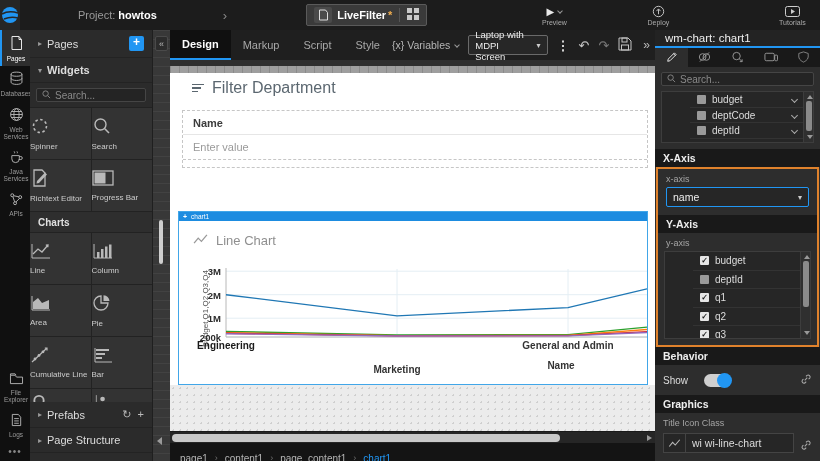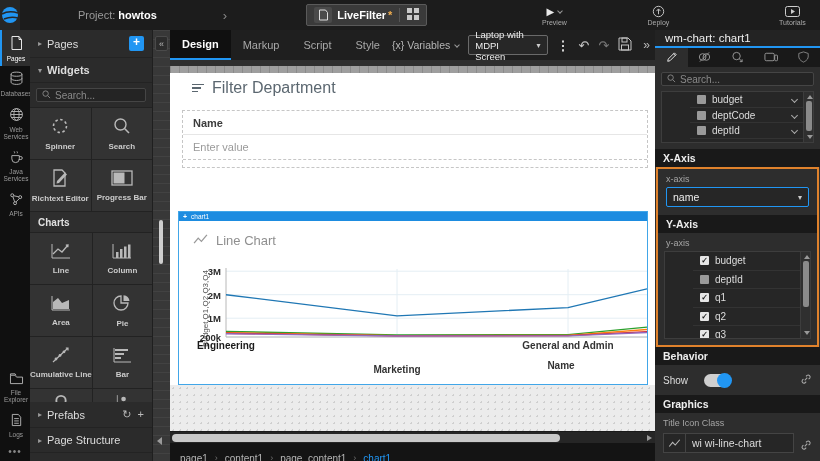--- a/index.html
+++ b/index.html
@@ -40,21 +40,21 @@
   
   .lpanel { width:123px; background:#2b2b2b; display:flex; flex-direction:column; overflow:hidden; border-right:1px solid #1f1f1f; }
   .acc { display:flex; align-items:center; padding:6px 8px; border-bottom:1px solid #232323; color:#ddd; gap:5px; }
   .acc .arr { color:#999; font-size:8px; }
   .plusbtn { margin-left:auto; width:15px; height:15px; background:#2196f3; color:#fff; border-radius:2px; font-size:12px; line-height:13px; text-align:center; font-weight:bold; }
   .iconbtns { margin-left:auto; display:flex; gap:6px; color:#bbb; font-size:11px; }
   .searchbox { margin:5px 6px; height:19px; background:#242424; border:1px solid #454545; border-radius:2px; display:flex; align-items:center; padding:0 5px; gap:4px; }
   .searchbox input { background:transparent; border:none; outline:none; color:#ccc; font-size:10px; width:100%; }
   .searchbox input::placeholder { color:#8a8a8a; }
   .tiles { display:grid; grid-template-columns:1fr 1fr; gap:1px; background:#222; border-top:1px solid #222; }
-  .tile { background:#333; height:51px; display:flex; flex-direction:column; align-items:center; justify-content:center; gap:4px;font-weight:bold; }
+  .tile { background:#333; height:51px; display:flex; flex-direction:column; align-items:flex-start; justify-content:center; gap:4px; }
   .tile .tlb { font-size:8px; color:#ccc; white-space:nowrap; }
   .tile.cut { height:13px; overflow:hidden; justify-content:flex-start; padding-top:3px; }
   .sect { padding:5px 8px 4px; font-size:10px; color:#e0e0e0; background:#2e2e2e; border-top:1px solid #222; font-weight:bold; }
 
   
   .gutter { width:17px; background:#383838; position:relative;
     background-image:repeating-linear-gradient(to bottom, #424242 0 1px, transparent 1px 9px); }
   .collapsebtn { position:absolute; top:6px; left:2px; width:13px; height:15px; background:#2c2c2c; color:#bbb; font-size:9px; text-align:center; line-height:14px; border:1px solid #4a4a4a; border-radius:2px; }
   .vthumb { position:absolute; top:190px; left:6px; width:4px; height:44px; background:#cfcfcf; border-radius:2px; }
   .gut-arr { position:absolute; bottom:16px; left:4px; width:0; height:0; border-top:4px solid transparent; border-bottom:4px solid transparent; border-right:5px solid #9a9a9a; }

